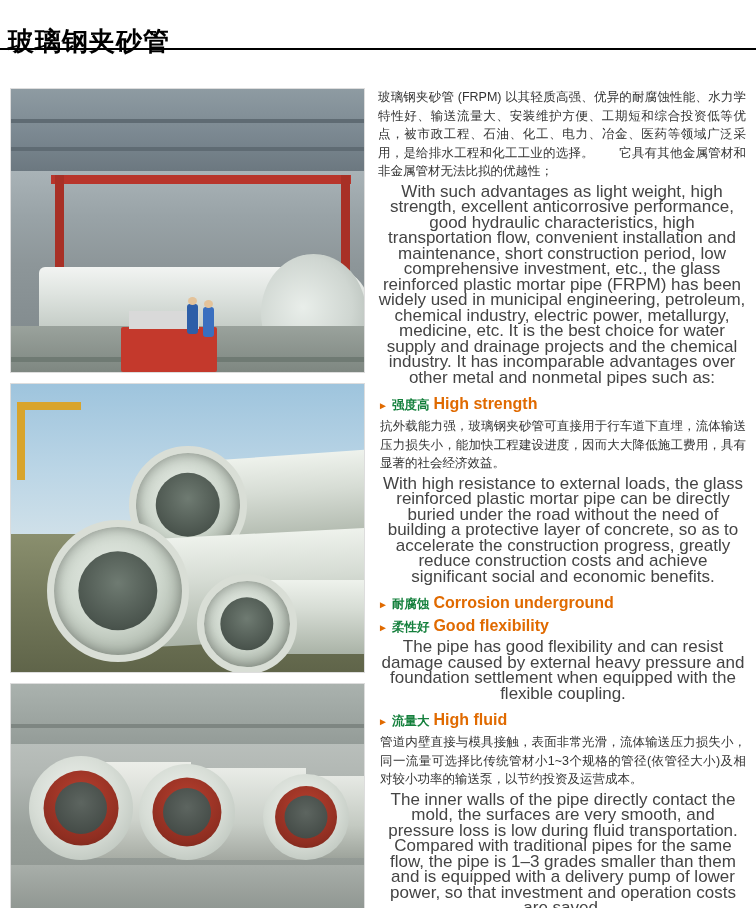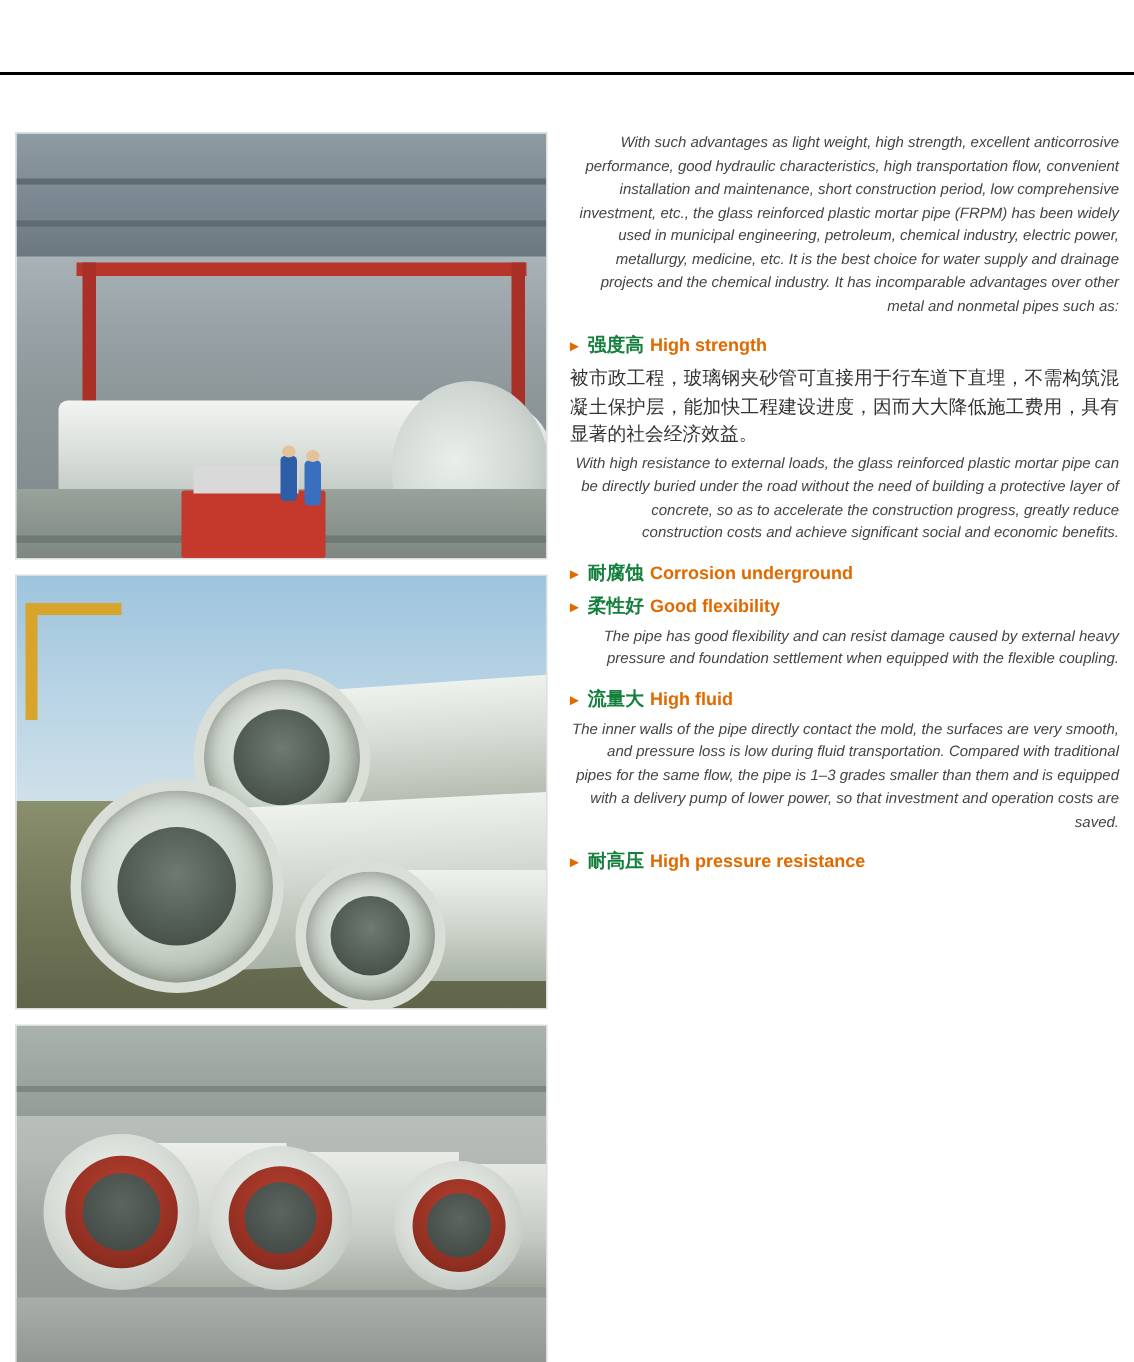--- a/index.html
+++ b/index.html
@@ -182,51 +182,51 @@
     width: 368px;
   }
   .zh {
     font-size: 12.5px;
     line-height: 18.5px;
     color: #333333;
     margin: 0 0 3px 0;
     text-align: justify;
   }
   .en {
-    font-size: 10px;
+    font-size: 17px;
     line-height: 15.5px;
     color: #444444;
     margin: 0 0 10px 0;
-    text-align: right;
-    font-style: italic;
+    text-align: center;
   }
   .sec-head {
     margin: 4px 0 3px 0;
     font-size: 12.5px;
     line-height: 17px;
     color: #e06a00;
     font-weight: bold;
     display: flex;
     align-items: baseline;
     gap: 4px;
   }
   .sec-head .arrow {
     color: #e06a00;
     font-size: 10px;
     line-height: 17px;
   }
   .sec-head .zh-h { color:#15803d; }
-  .sec-head .en-h { color:#e06a00; font-size: 12px; }
+  .sec-head .en-h { color:#e06a00; font-size: 16px; }
   .indent { padding-left: 2px; }
 </style>
 </head>
 <body>
 
 <div class="page">
 
+  <h1 class="page-title">玻璃钢夹砂管</h1>
   <div class="title-rule"></div>
 
   <div class="content">
 
     <div class="img-col">
 
       <div class="photo photo-1">
         <div class="p1-sky"></div>
         <div class="p1-roof"></div>
         <div class="p1-beam" style="left:0;top:30px;width:355px;"></div>
@@ -290,48 +290,50 @@
         <div class="p3-ring" style="left:252px;top:90px;width:86px;height:86px;">
           <div class="red"></div>
           <div class="redinner"></div>
         </div>
       </div>
 
     </div>
 
     <div class="text-col">
 
+      <p class="zh">玻璃钢夹砂管 (FRPM) 以其轻质高强、优异的耐腐蚀性能、水力学特性好、输送流量大、安装维护方便、工期短和综合投资低等优点，被市政工程、石油、化工、电力、冶金、医药等领域广泛采用，是给排水工程和化工工业的选择。　　它具有其他金属管材和非金属管材无法比拟的优越性；</p>
       <p class="en">With such advantages as light weight, high strength, excellent anticorrosive performance, good hydraulic characteristics, high transportation flow, convenient installation and maintenance, short construction period, low comprehensive investment, etc., the glass reinforced plastic mortar pipe (FRPM) has been widely used in municipal engineering, petroleum, chemical industry, electric power, metallurgy, medicine, etc. It is the best choice for water supply and drainage projects and the chemical industry. It has incomparable advantages over other metal and nonmetal pipes such as:</p>
 
       <div class="sec-head">
         <span class="arrow">►</span>
         <span class="zh-h">强度高</span>
         <span class="en-h">High strength</span>
       </div>
-      <p class="zh indent">被市政工程，玻璃钢夹砂管可直接用于行车道下直埋，不需构筑混凝土保护层，能加快工程建设进度，因而大大降低施工费用，具有显著的社会经济效益。</p>
+      <p class="zh indent">抗外载能力强，玻璃钢夹砂管可直接用于行车道下直埋，流体输送压力损失小，能加快工程建设进度，因而大大降低施工费用，具有显著的社会经济效益。</p>
       <p class="en indent">With high resistance to external loads, the glass reinforced plastic mortar pipe can be directly buried under the road without the need of building a protective layer of concrete, so as to accelerate the construction progress, greatly reduce construction costs and achieve significant social and economic benefits.</p>
 
       <div class="sec-head">
         <span class="arrow">►</span>
         <span class="zh-h">耐腐蚀</span>
         <span class="en-h">Corrosion underground</span>
       </div>
 
       <div class="sec-head">
         <span class="arrow">►</span>
         <span class="zh-h">柔性好</span>
         <span class="en-h">Good flexibility</span>
       </div>
       <p class="en indent">The pipe has good flexibility and can resist damage caused by external heavy pressure and foundation settlement when equipped with the flexible coupling.</p>
 
       <div class="sec-head">
         <span class="arrow">►</span>
         <span class="zh-h">流量大</span>
         <span class="en-h">High fluid</span>
       </div>
+      <p class="zh indent">管道内壁直接与模具接触，表面非常光滑，流体输送压力损失小，同一流量可选择比传统管材小1~3个规格的管径(依管径大小)及相对较小功率的输送泵，以节约投资及运营成本。</p>
       <p class="en indent">The inner walls of the pipe directly contact the mold, the surfaces are very smooth, and pressure loss is low during fluid transportation. Compared with traditional pipes for the same flow, the pipe is 1–3 grades smaller than them and is equipped with a delivery pump of lower power, so that investment and operation costs are saved.</p>
 
       <div class="sec-head">
         <span class="arrow">►</span>
         <span class="zh-h">耐高压</span>
         <span class="en-h">High pressure resistance</span>
       </div>
 
     </div>
   </div>

